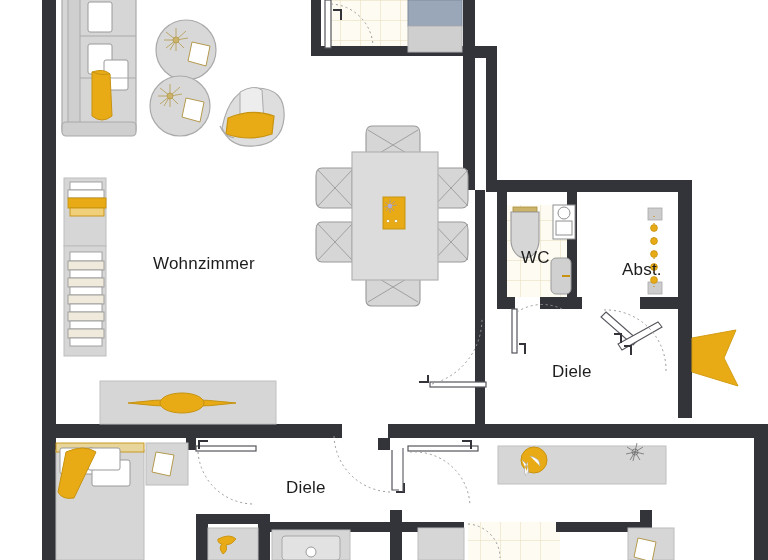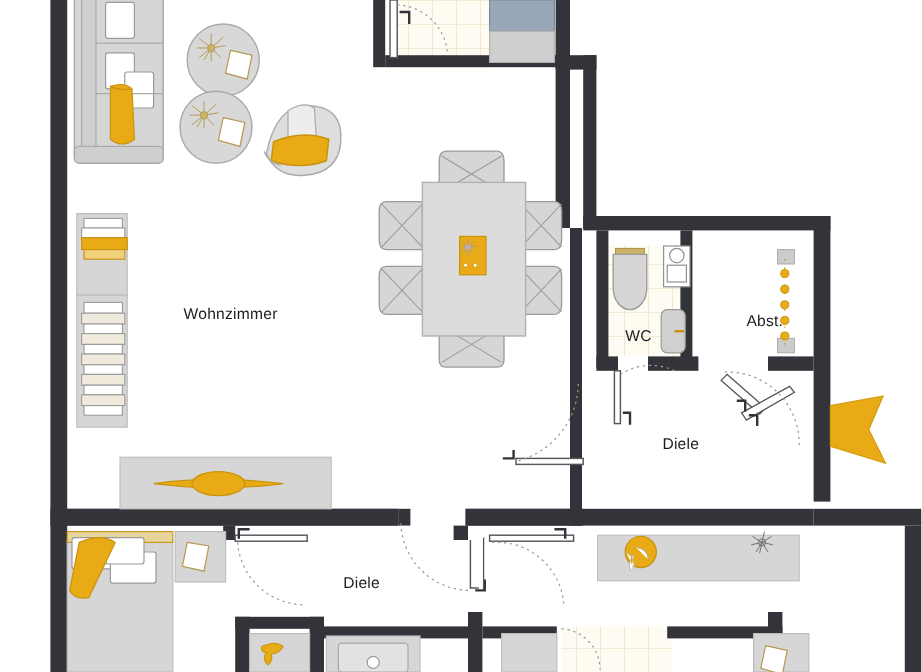--- a/index.html
+++ b/index.html
@@ -21,21 +21,21 @@
     position: absolute;
     left: 0;
     top: 0;
     width: 768px;
     height: 560px;
     display: block;
   }
   .room-label {
     position: absolute;
     color: #1d1d1d;
-    font-size: 13px;
+    font-size: 17px;
     font-family: "Liberation Sans", sans-serif;
     white-space: nowrap;
     letter-spacing: 0.2px;
   }
 </style>
 </head>
 <body>
 
 <div id="floorplan-root">
 
@@ -339,21 +339,21 @@
     </g>
 
     <g>
       <path d="M692 338 L736 330 L724 358 L738 386 L692 372 Z" fill="#e8ab16" stroke="#d39d13" stroke-width="1"></path>
     </g>
 
   </svg>
 
   <div class="room-label" style="left:153px; top:254px;">Wohnzimmer</div>
 
-  <div class="room-label" style="left:521px; top:272px;">WC</div>
+  <div class="room-label" style="left:521px; top:248px;">WC</div>
 
   <div class="room-label" style="left:622px; top:260px;">Abst.</div>
 
   <div class="room-label" style="left:552px; top:362px;">Diele</div>
 
   <div class="room-label" style="left:286px; top:478px;">Diele</div>
 
 </div>
 
 </body></html>

